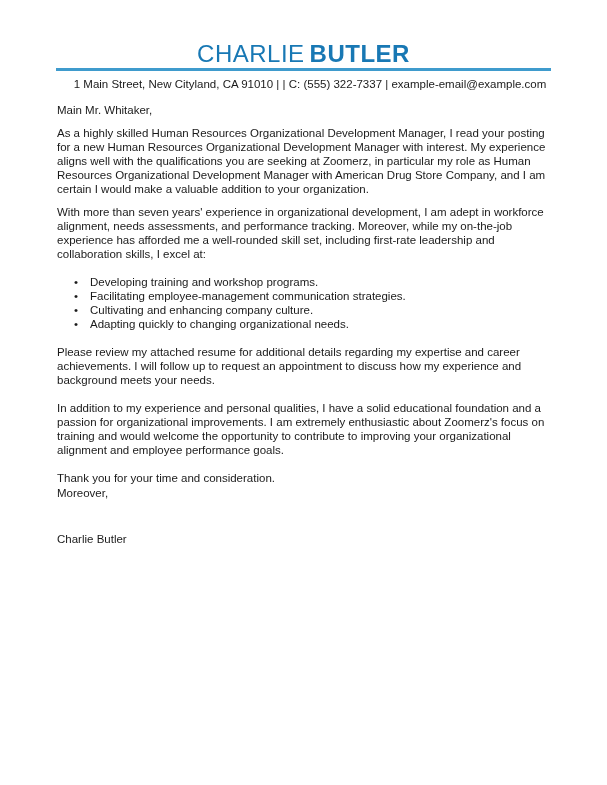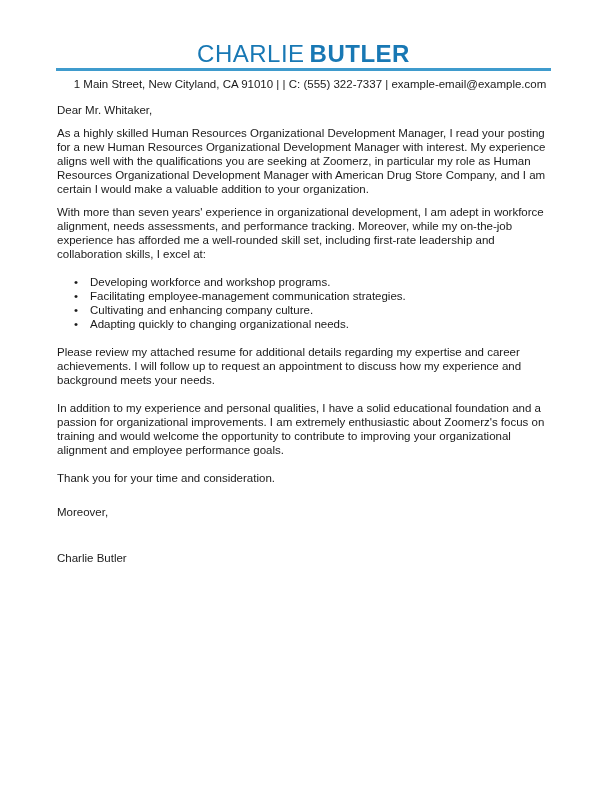--- a/index.html
+++ b/index.html
@@ -63,21 +63,21 @@
     margin: 12px 59px 0 57px;
     font-size: 11.5px;
     line-height: 14px;
     color: var(--ink);
     text-align: left;
   }
   .letter-body p {
     margin: 0 0 14px 0;
   }
   p.mb9  { margin-bottom: 9px; }
-  p.mb8  { margin-bottom: 20px; }
+  p.mb8  { margin-bottom: 1px; }
   p.mb32 { margin-bottom: 32px; }
   p.mb0  { margin-bottom: 0; }
 
   ul.bullets {
     list-style: none;
     margin: 0 0 14px 0;
     padding: 0 0 0 33px;
   }
   ul.bullets li {
     position: relative;
@@ -97,28 +97,28 @@
 <div class="page">
 
   <header class="letter-header">
     <h1 class="name"><span class="first">CHARLIE</span><span class="last">BUTLER</span></h1>
     <div class="rule"></div>
     <div class="contact">1 Main Street, New Cityland, CA 91010 | | C: (555) 322-7337 | example-email@example.com</div>
   </header>
 
   <main class="letter-body">
 
-    <p class="mb9">Dear Mr. Whitaker,</p>
+    <p class="mb9">Main Mr. Whitaker,</p>
 
     <p class="mb9">As a highly skilled Human Resources Organizational Development Manager, I read your posting for a new Human Resources Organizational Development Manager with interest. My experience aligns well with the qualifications you are seeking at Zoomerz, in particular my role as Human Resources Organizational Development Manager with American Drug Store Company, and I am certain I would make a valuable addition to your organization.</p>
 
     <p>With more than seven years' experience in organizational development, I am adept in workforce alignment, needs assessments, and performance tracking. Moreover, while my on-the-job experience has afforded me a well-rounded skill set, including first-rate leadership and collaboration skills, I excel at:</p>
 
     <ul class="bullets">
-      <li><span class="bullet-dot">•</span><span>Developing workforce and workshop programs.</span></li>
+      <li><span class="bullet-dot">•</span><span>Developing training and workshop programs.</span></li>
       <li><span class="bullet-dot">•</span><span>Facilitating employee-management communication strategies.</span></li>
       <li><span class="bullet-dot">•</span><span>Cultivating and enhancing company culture.</span></li>
       <li><span class="bullet-dot">•</span><span>Adapting quickly to changing organizational needs.</span></li>
     </ul>
 
     <p>Please review my attached resume for additional details regarding my expertise and career achievements. I will follow up to request an appointment to discuss how my experience and background meets your needs.</p>
 
     <p>In addition to my experience and personal qualities, I have a solid educational foundation and a passion for organizational improvements. I am extremely enthusiastic about Zoomerz's focus on training and would welcome the opportunity to contribute to improving your organizational alignment and employee performance goals.</p>
 
     <p class="mb8">Thank you for your time and consideration.</p>

